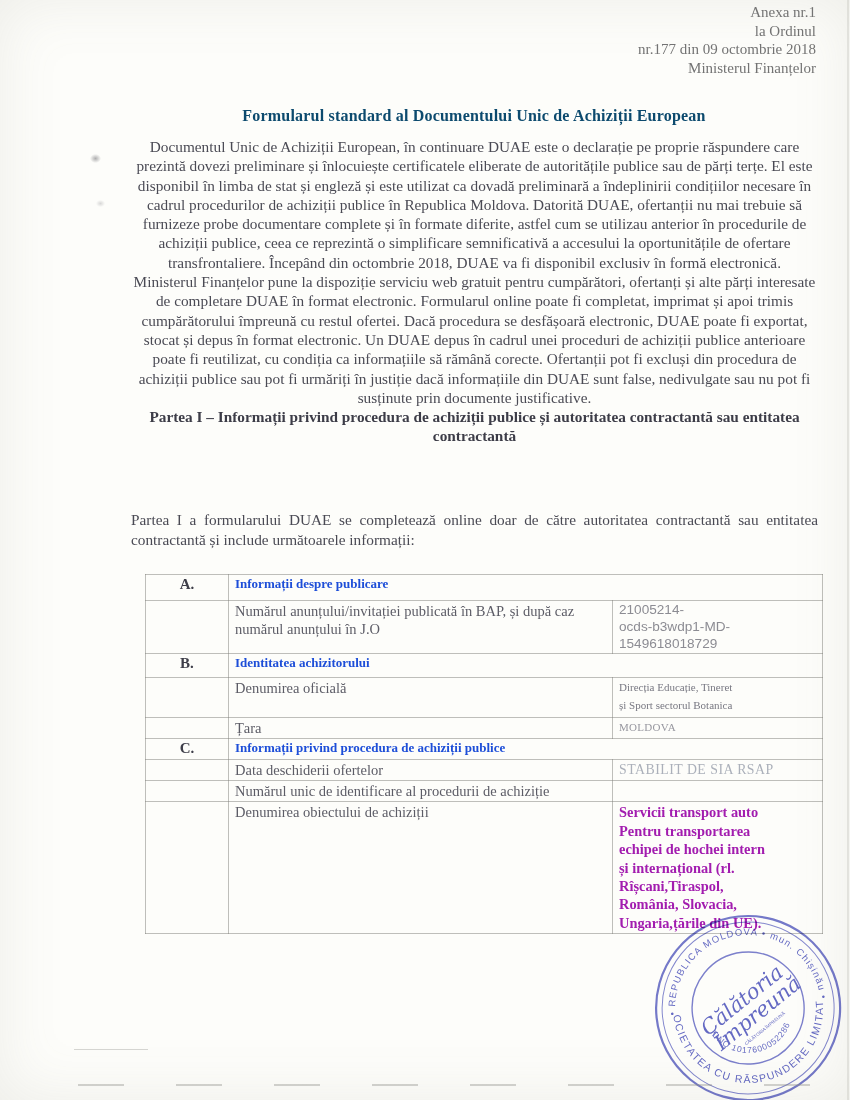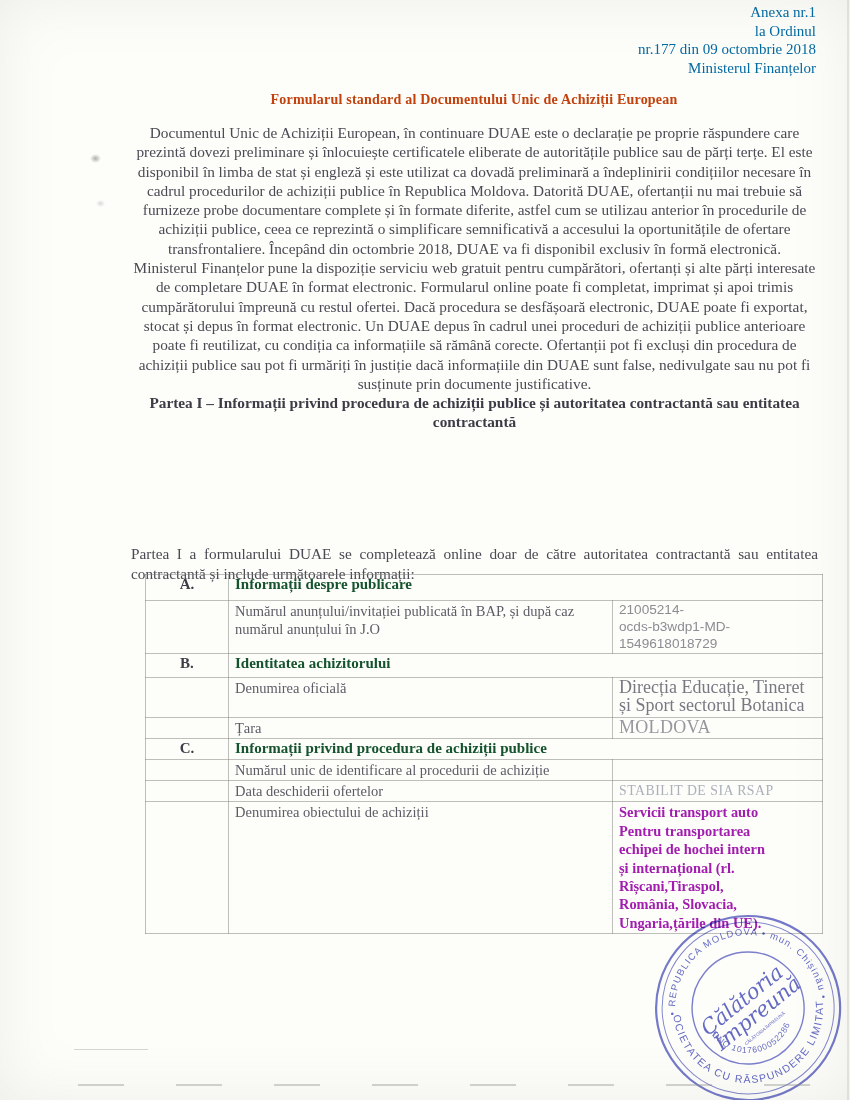--- a/index.html
+++ b/index.html
@@ -10,56 +10,56 @@
     color:#4a4a54;
     position:relative;
     overflow:hidden;
   }
   .page{
     position:absolute;inset:0;
     box-shadow:inset 0 0 60px rgba(120,120,110,0.12);
   }
   .annex-header{
     position:absolute;top:3px;right:34px;
-    text-align:right;font-size:15px;line-height:18.6px;color:#0369a1;
+    text-align:right;font-size:15px;line-height:18.6px;color:#737373;
   }
   .doc-title{
-    position:absolute;top:92px;left:130px;right:32px;
-    text-align:center;font-weight:bold;font-size:14px;color:#c2410c;
+    position:absolute;top:107px;left:130px;right:32px;
+    text-align:center;font-weight:bold;font-size:16px;color:#0c4a6e;
     letter-spacing:0.2px;
   }
   .intro{
-    position:absolute;top:123px;left:131px;right:32px;
+    position:absolute;top:137px;left:131px;right:32px;
     font-size:15.3px;line-height:19.3px;text-align:justify;
   }
   .intro p{margin:0;text-align:center;}
   .part-heading{
     font-weight:bold;color:#3c3c47;text-align:left;
   }
   .part1-intro{
-    position:absolute;top:544px;left:131px;right:32px;
+    position:absolute;top:510px;left:131px;right:32px;
     font-size:15.3px;line-height:19.5px;text-align:justify;
   }
   table.duae{
     position:absolute;top:574px;left:145px;width:677px;
     border-collapse:collapse;table-layout:fixed;
   }
   table.duae td{
     border:1px solid rgba(128,128,122,0.5);
     vertical-align:top;
     padding:1px 6px 1px 6px;
     overflow:hidden;
   }
   .col-letter{width:83px;}
   .col-label{width:384px;}
   .col-value{width:210px;}
   .letter-cell{text-align:center;font-weight:bold;font-size:15px;color:#3e3e49;padding-top:2px;}
-  .section-cell{font-weight:bold;font-size:15px;color:#14532d;padding-left:9px;padding-top:2px;}
+  .section-cell{font-weight:bold;font-size:13px;color:#1d4ed8;padding-left:9px;padding-top:2px;}
   .label-cell{font-size:14.5px;color:#5c5c66;padding-left:9px;line-height:18px;padding-top:3px;}
-  .value-cell{font-size:18px;color:#787882;line-height:17.5px;white-space:pre-line;padding-top:3px;}
+  .value-cell{font-size:11px;color:#787882;line-height:17.5px;white-space:pre-line;padding-top:3px;}
   .v-sans{font-family:"Liberation Sans", sans-serif;font-size:13.6px;color:#8c8c93;line-height:16.8px;}
   .v-caps{color:#97979f;letter-spacing:0.3px;}
   .v-bold{font-weight:bold;font-size:14.4px;color:#a21caf;line-height:18.4px;}
   .v-faded{color:#abb0ba;letter-spacing:0.5px;font-size:13.8px;}
   
   .stamp{
     position:absolute;left:644px;top:913px;width:208px;height:188px;
     transform:rotate(-6deg);
     mix-blend-mode:multiply;
     opacity:0.85;
@@ -135,27 +135,27 @@
         <td class="letter-cell"></td>
         <td class="label-cell">Țara</td>
         <td class="value-cell v-caps">MOLDOVA</td>
       </tr>
       <tr style="height:21px;">
         <td class="letter-cell">C.</td>
         <td class="section-cell" colspan="2">Informații privind procedura de achiziții publice</td>
       </tr>
       <tr style="height:18px;">
         <td class="letter-cell"></td>
+        <td class="label-cell">Data deschiderii ofertelor</td>
+        <td class="value-cell v-faded">STABILIT DE SIA RSAP</td>
+      </tr>
+      <tr style="height:18px;">
+        <td class="letter-cell"></td>
         <td class="label-cell">Numărul unic de identificare al procedurii de achiziție</td>
         <td class="value-cell"></td>
-      </tr>
-      <tr style="height:18px;">
-        <td class="letter-cell"></td>
-        <td class="label-cell">Data deschiderii ofertelor</td>
-        <td class="value-cell v-faded">STABILIT DE SIA RSAP</td>
       </tr>
       <tr style="height:128px;">
         <td class="letter-cell"></td>
         <td class="label-cell">Denumirea obiectului de achiziții</td>
         <td class="value-cell v-bold">Servicii transport auto
 Pentru transportarea
 echipei de hochei intern
 și internațional (rl.
 Rîșcani,Tiraspol,
 România, Slovacia,

